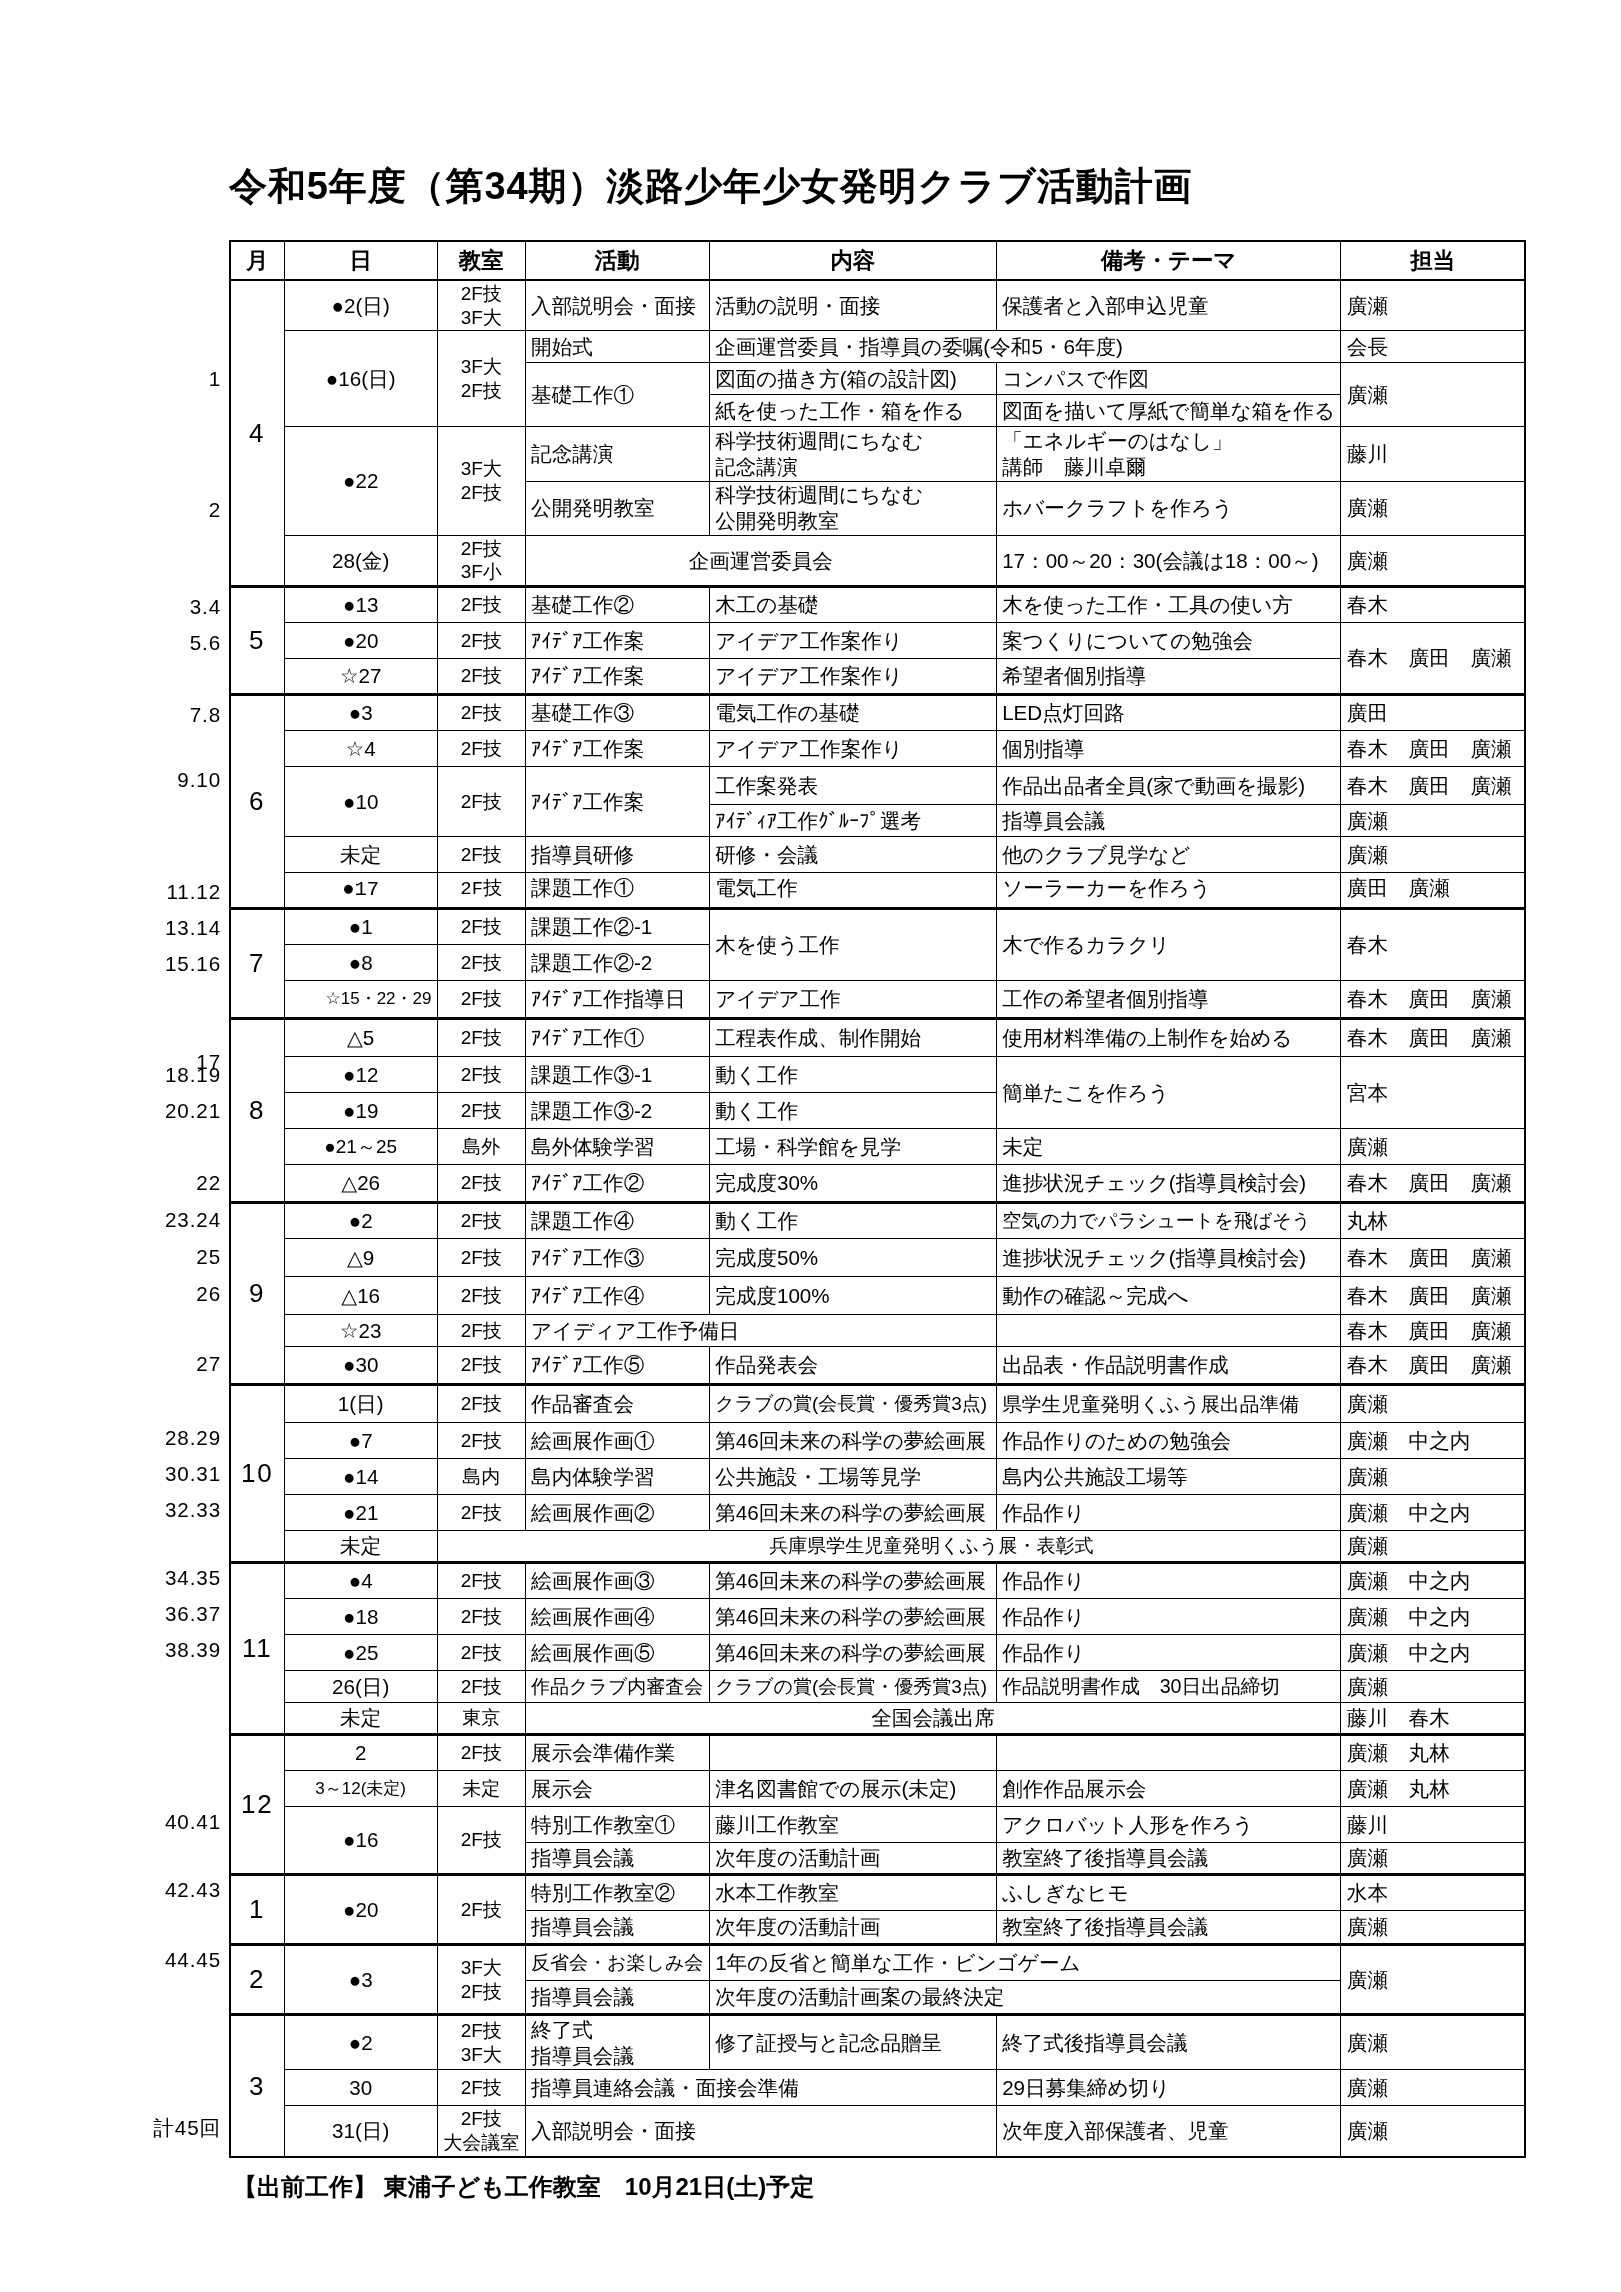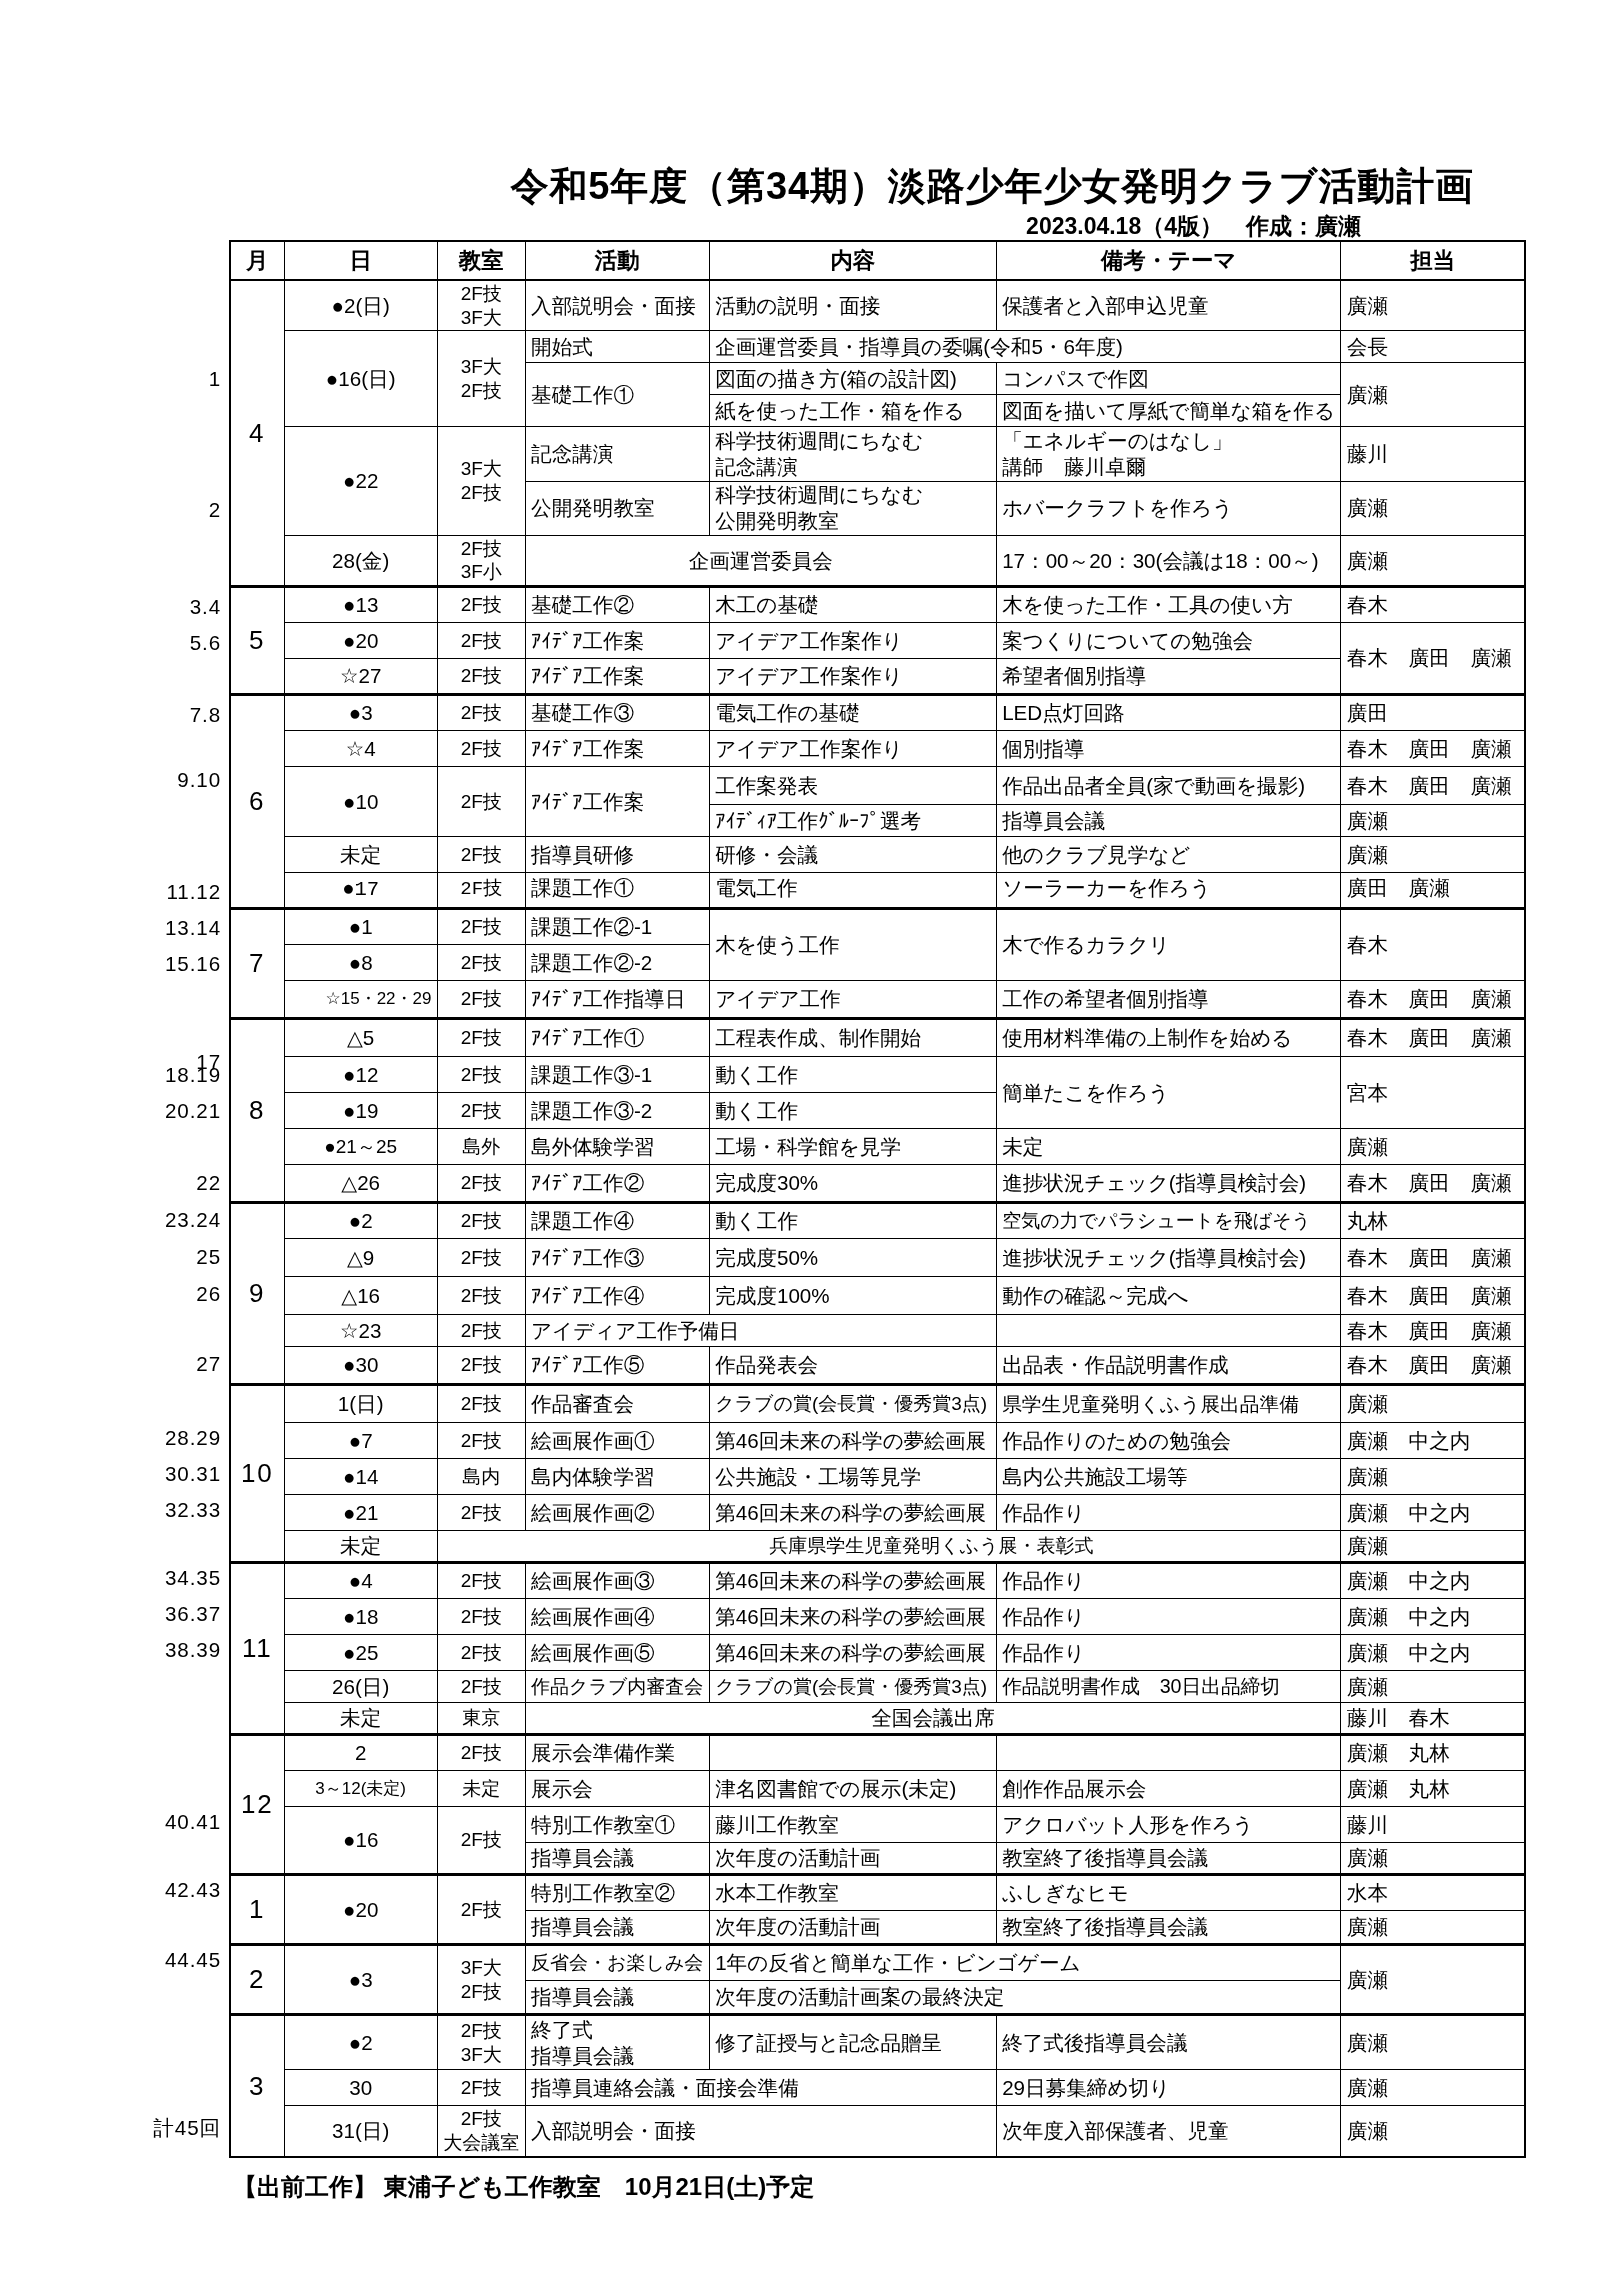--- a/index.html
+++ b/index.html
@@ -8,21 +8,21 @@
     width:1621px;
     height:2293px;
     background:#ffffff;
     font-family:"Liberation Sans", sans-serif;
     color:#000;
     overflow:hidden;
   }
   .doc-title{
     position:absolute;
     left:229px; top:161px; width:1245px;
-    text-align:right;
+    text-align:left;
     font-size:38px;
     font-weight:bold;
     letter-spacing:0.9px;
     white-space:nowrap;
   }
   .doc-subtitle{
     position:absolute;
     left:229px; top:211px; width:1132px;
     text-align:right;
     font-size:23px;
@@ -81,21 +81,20 @@
     font-weight:bold;
     white-space:nowrap;
   }
 </style>
 </head>
 <body>
 
 <div class="page">
 
   <div class="doc-title">令和5年度（第34期）淡路少年少女発明クラブ活動計画</div>
-  <div class="doc-subtitle">2023.04.18（4版）　作成：廣瀬</div>
 
   <table class="schedule">
     <colgroup>
       <col style="width:54px">
         <col style="width:113px">
         <col style="width:84px">
       <col style="width:184px">
         <col style="width:287px">
         <col style="width:335px">
         <col style="width:184px">

